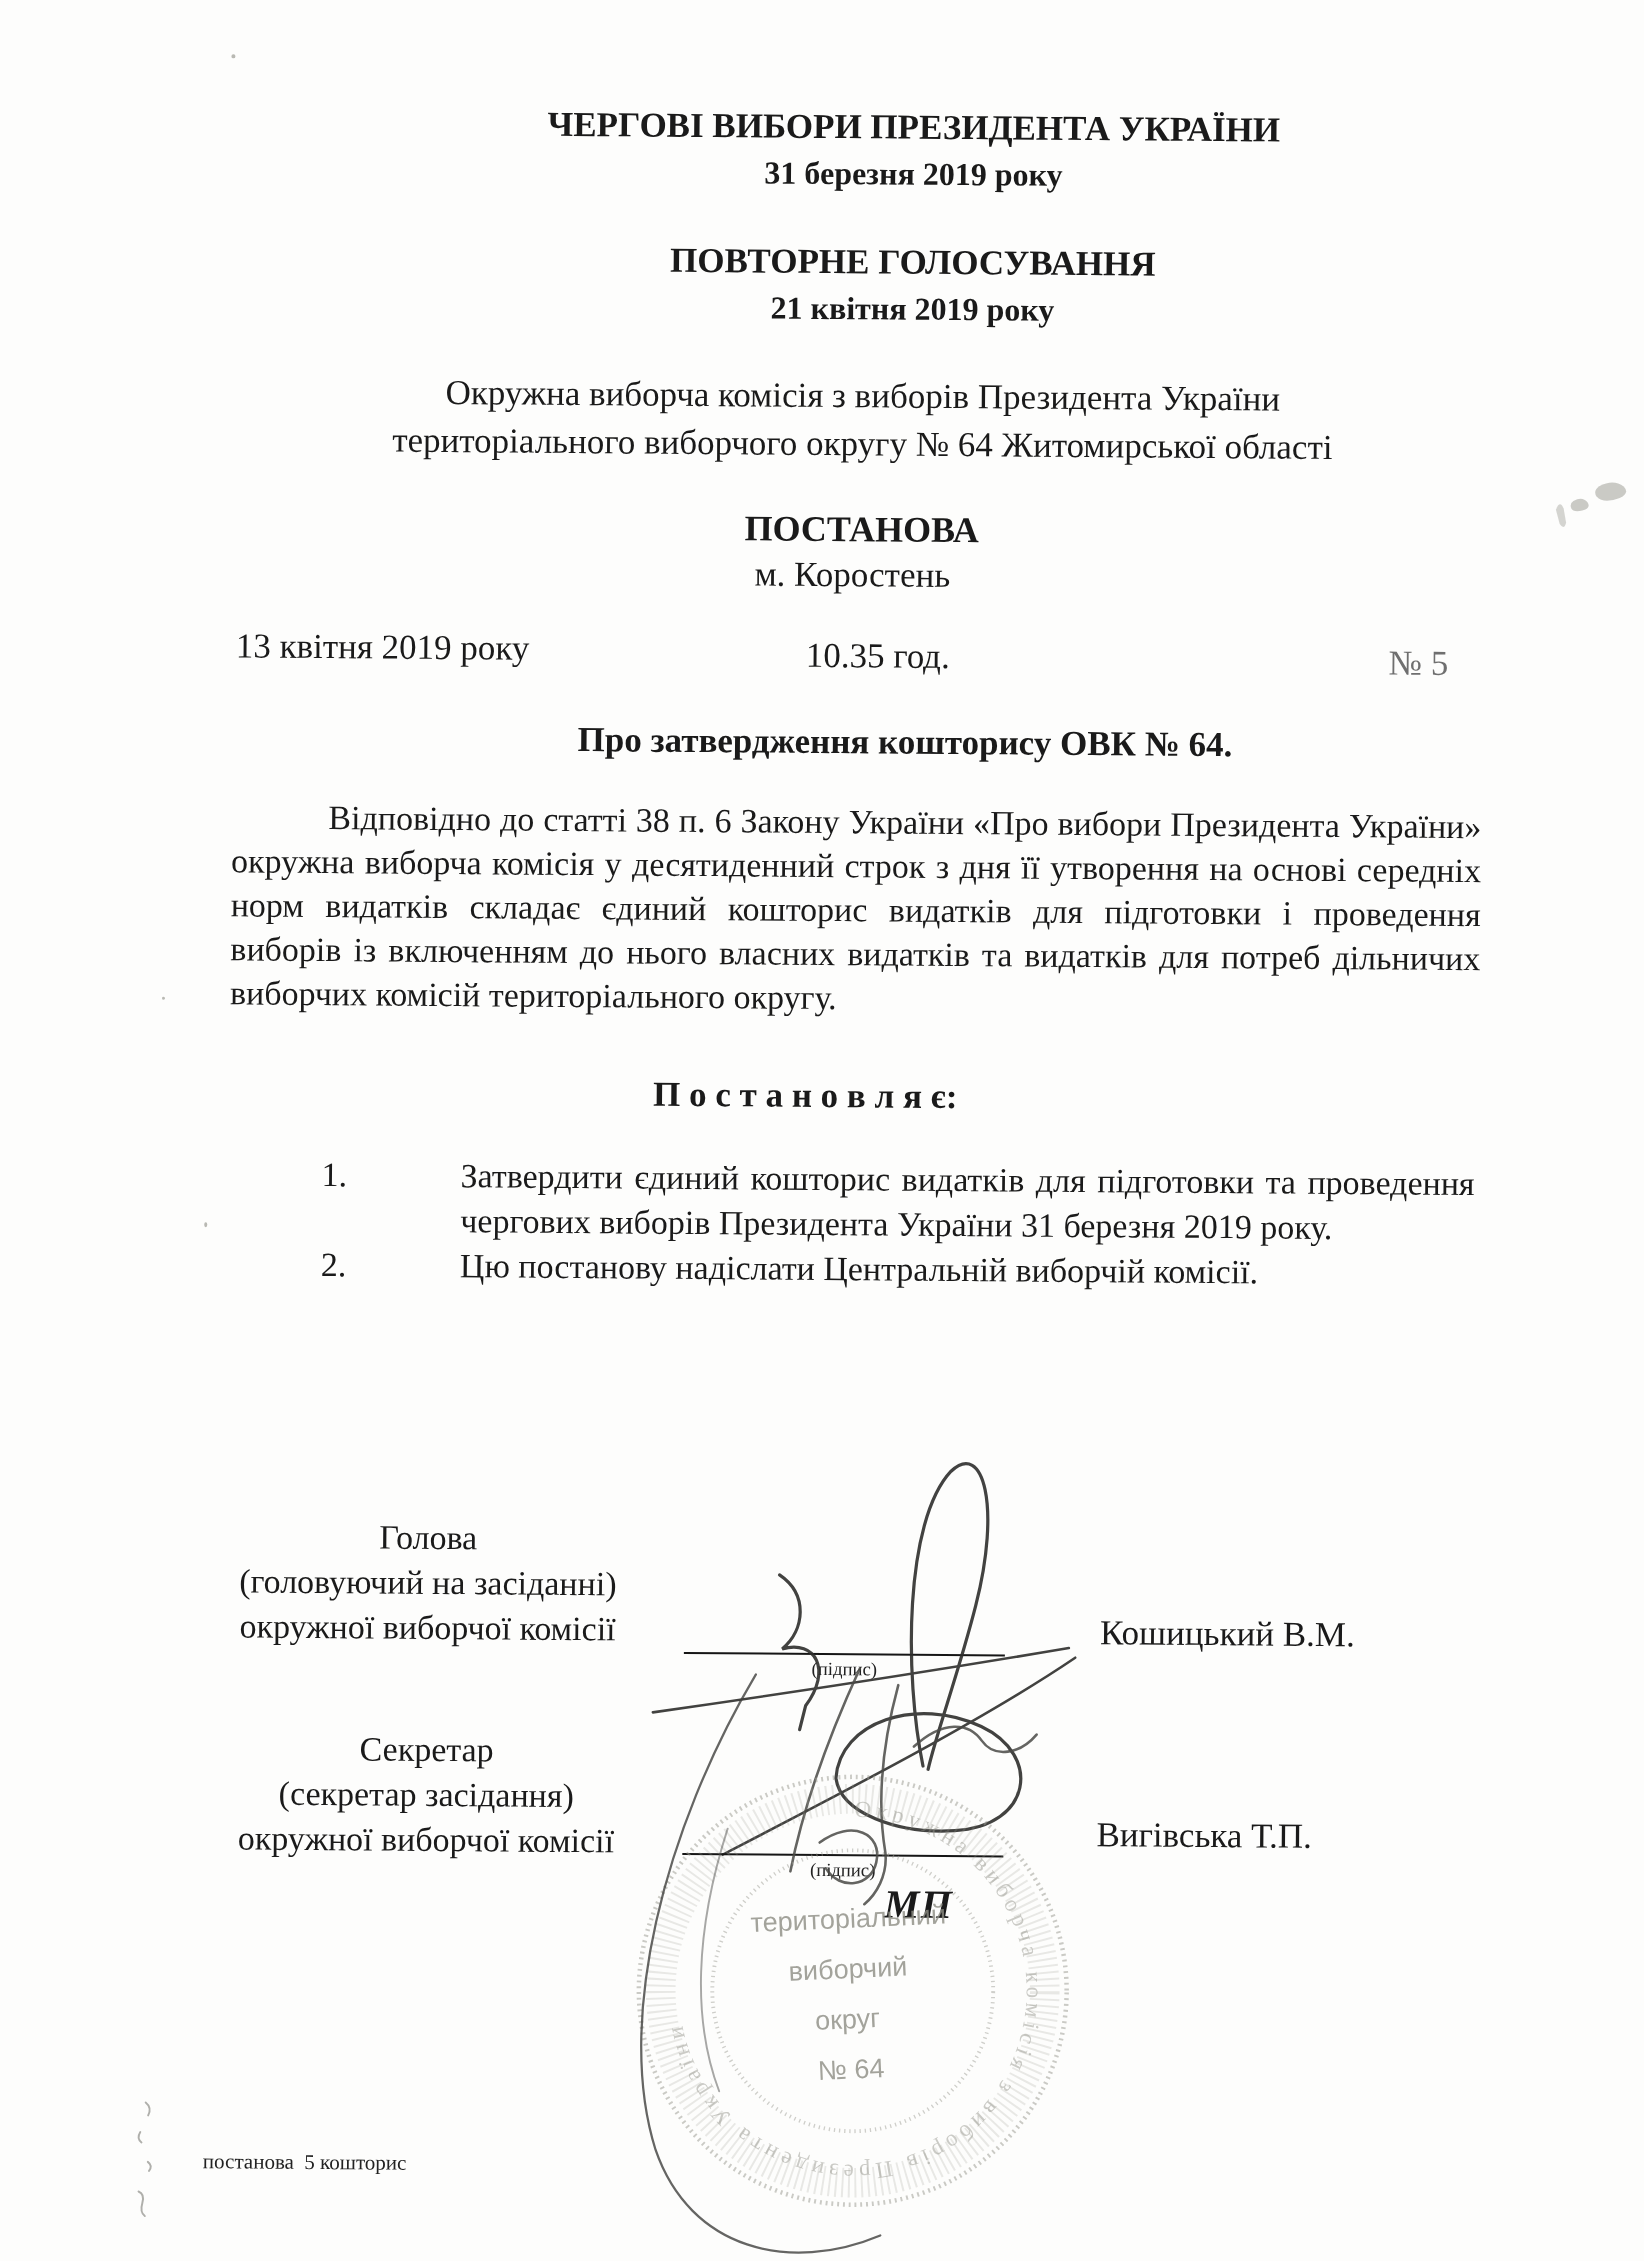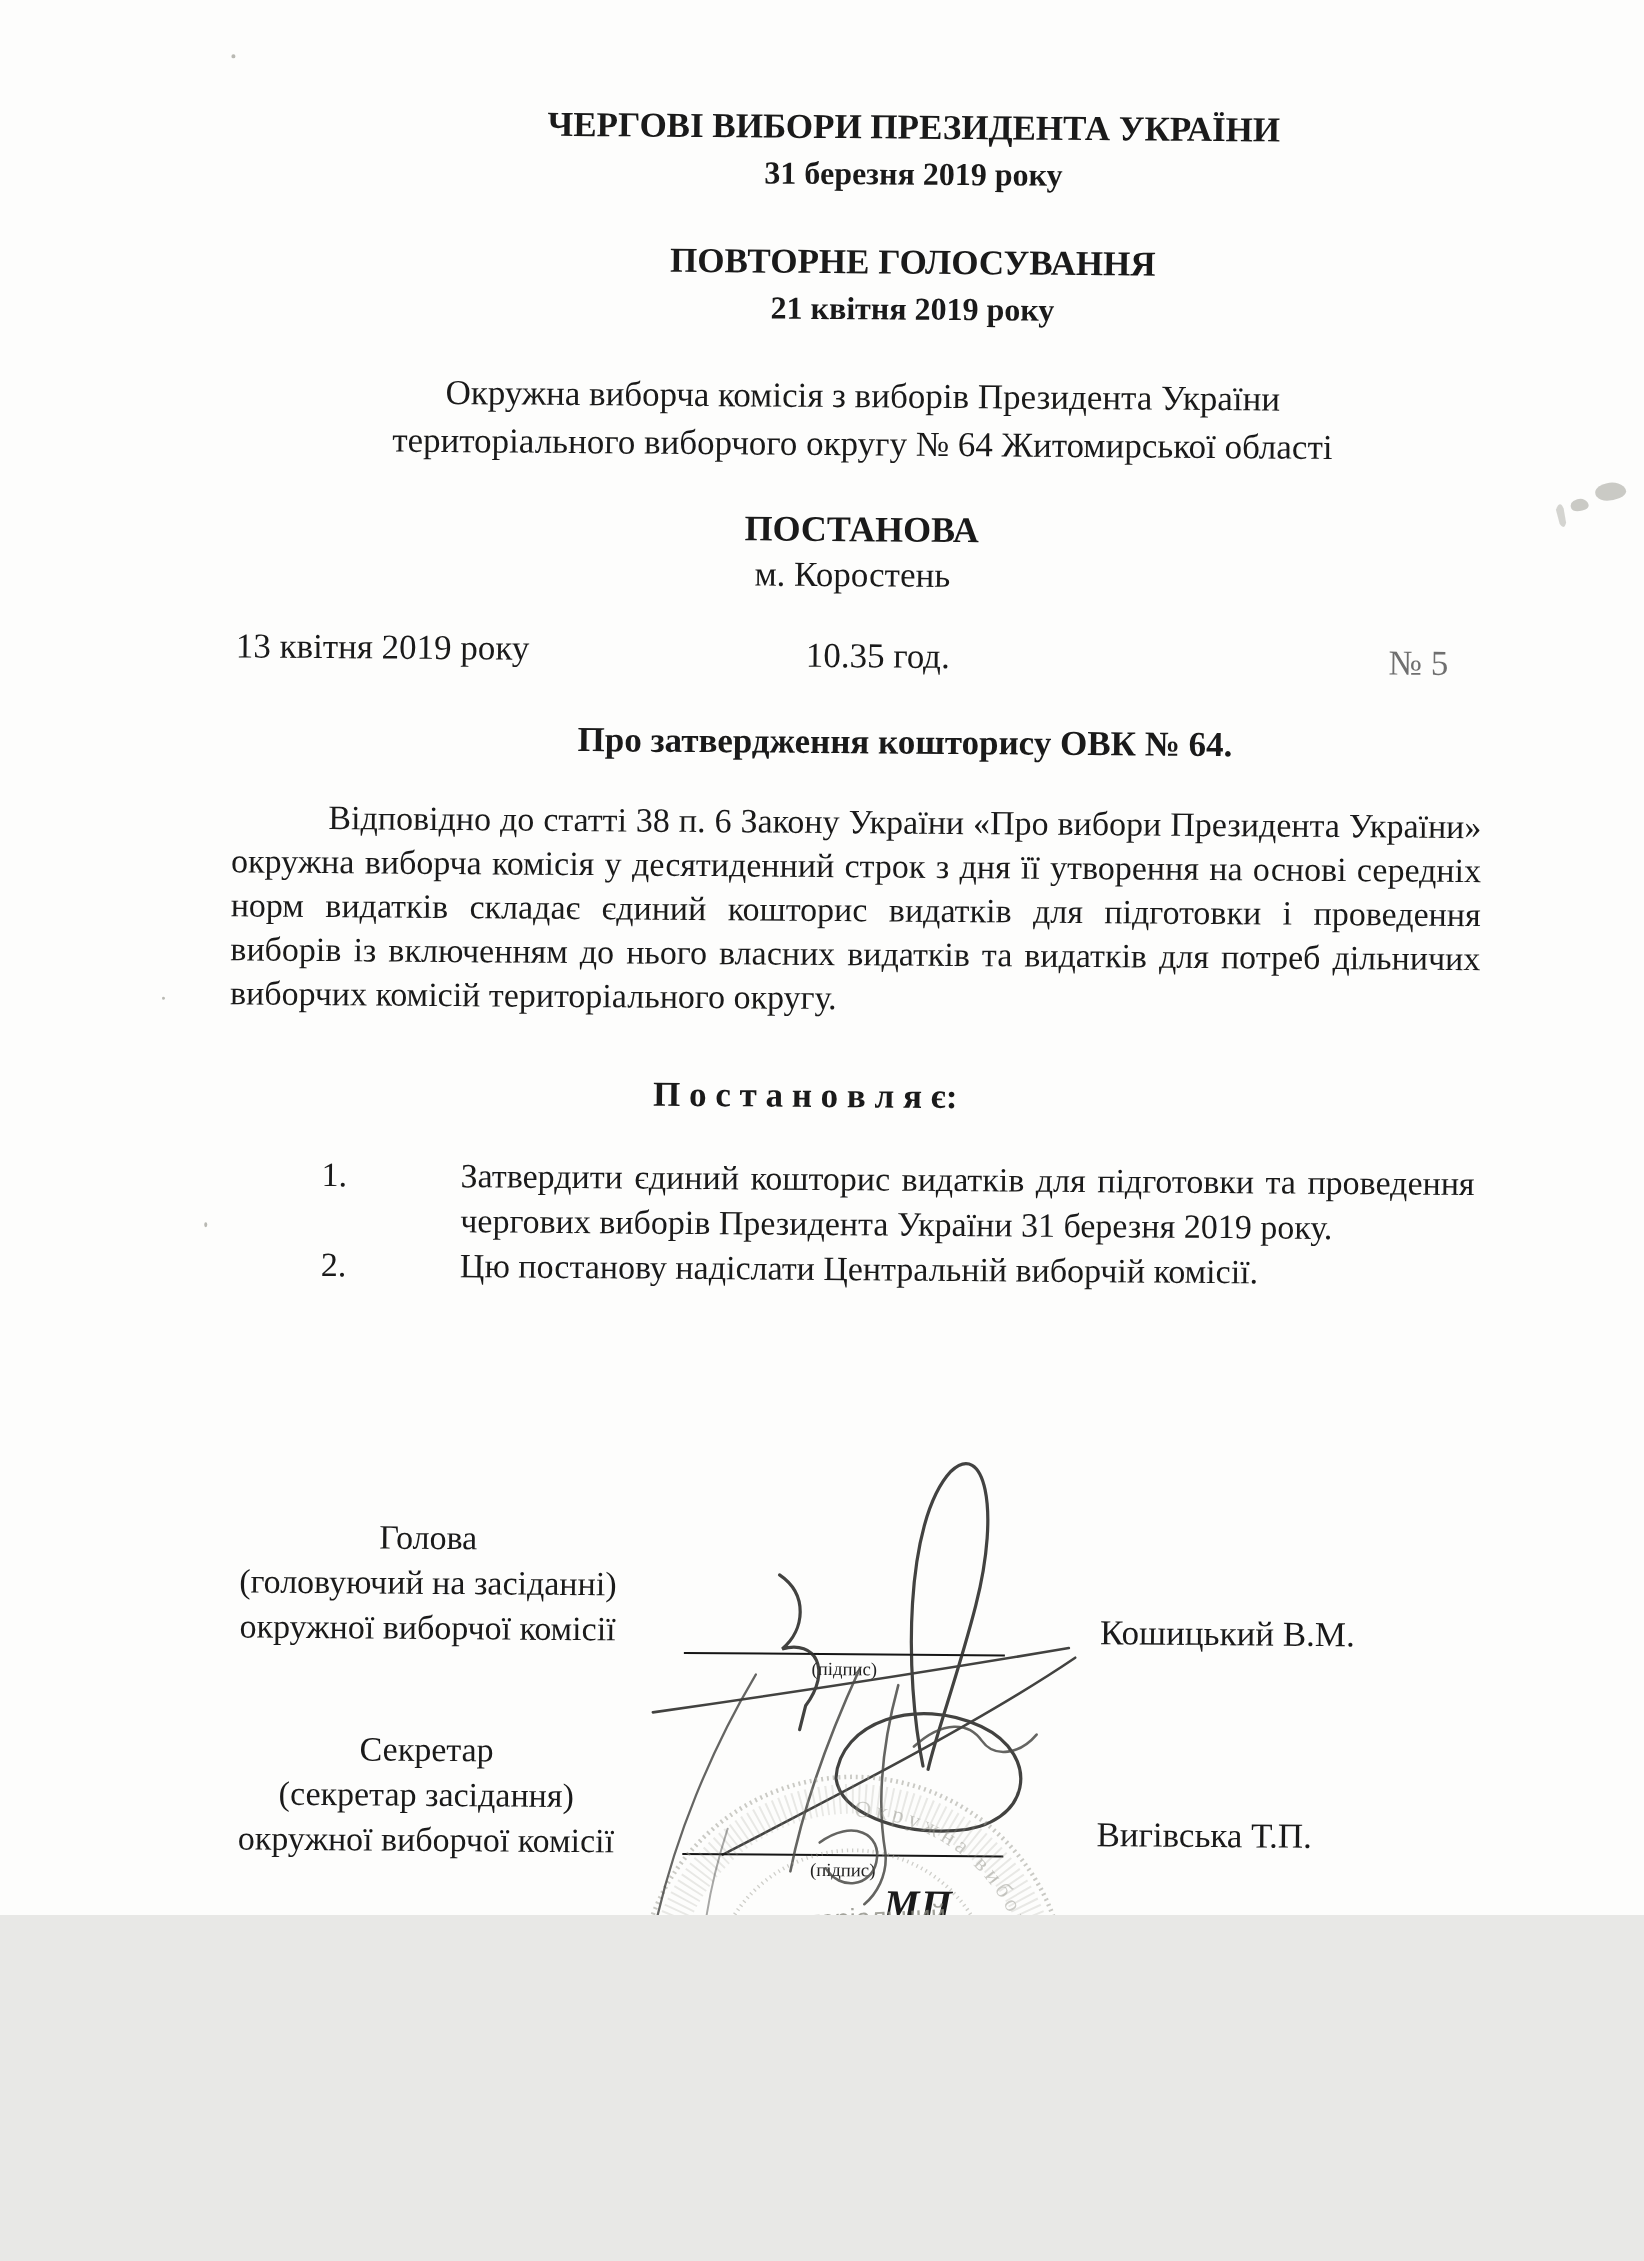--- a/index.html
+++ b/index.html
@@ -1,17 +1,17 @@
 <!DOCTYPE html>
 <html style="font-size:10.3px"><head>
 <meta charset="utf-8">
 <style>
   html,body{margin:0;padding:0;background:#e8e8e6;}
   .page{
-    position:relative; width:1644px; height:1915px; background:#fdfdfc;
+    position:relative; width:1644px; height:2261px; background:#fdfdfc;
     font-family:"Liberation Serif","DejaVu Serif",serif; color:#1a1a1a;
     overflow:hidden;
   }
   .tilt{position:absolute;left:0;top:0;width:100%;height:100%;
     transform:rotate(0.45deg); transform-origin:822px 1131px;}
   .abs{position:absolute;}
   .ctr{width:1644px;text-align:center;}
   .b{font-weight:bold;}
   .hline{font-size:35px;line-height:46px;font-weight:bold;}
   .cline{font-size:35px;line-height:48px;}

